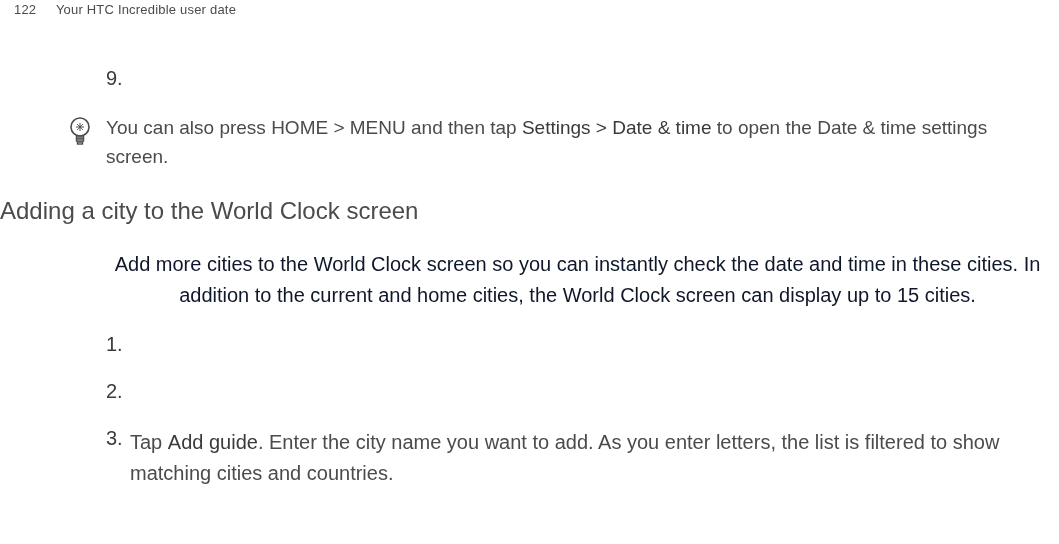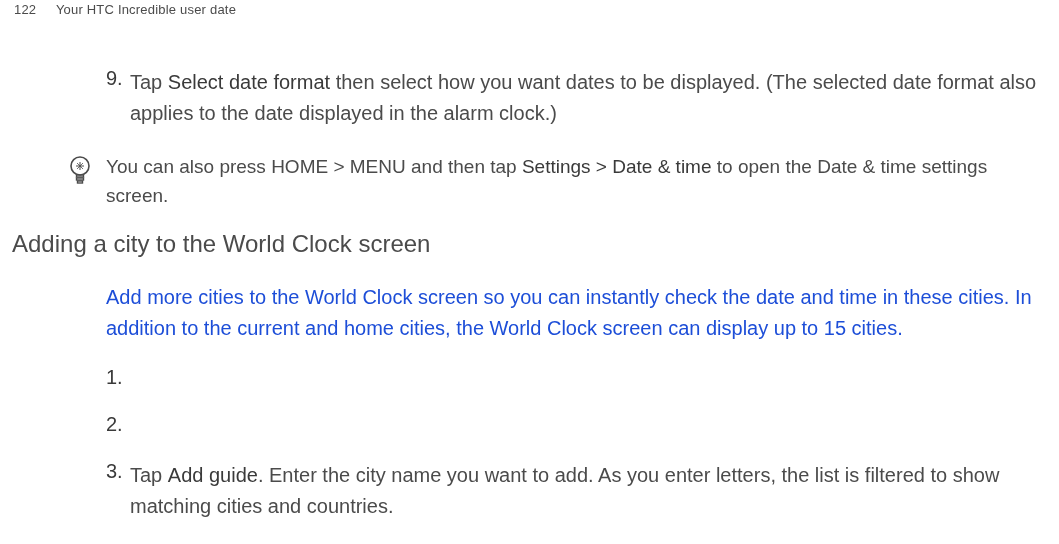--- a/index.html
+++ b/index.html
@@ -52,65 +52,63 @@
     padding-right: 10px;
   }
   .semibold {
     font-weight: 400;
     color: #3a3a3a;
   }
   .tip-row {
     display: flex;
     align-items: flex-start;
     padding-left: 68px;
-    margin-bottom: 20px;
+    margin-bottom: 26px;
   }
   .tip-icon {
     flex: 0 0 38px;
     padding-top: 2px;
   }
   .tip-text {
     flex: 1;
     font-size: 19px;
     line-height: 1.5;
     color: #4b4b4b;
     padding-right: 30px;
   }
   .section-heading {
     font-size: 24px;
     color: #4b4b4b;
     font-weight: 300;
-    padding-left: 12px;
+    padding-left: 0;
     margin: 0 0 24px 0;
   }
   .intro-para {
     padding: 0 10px 0 106px;
     font-size: 20px;
     line-height: 1.55;
-    color: #1d4ed8;
+    color: #0f172a;
     margin-bottom: 22px;
+    text-align: center;
   }
 </style>
 </head>
 <body>
 
 <div class="page">
 
   <div class="header">
     <span class="header-num">122</span>
     <span>Your HTC Incredible user date</span>
   </div>
 
   <div class="content">
 
     <div class="step-row">
       <div class="step-num bold">9.</div>
-      <div class="step-text">
-        <span>Tap </span><span class="semibold">Select date format</span><span> then select how you want dates to be displayed. (The selected date format also applies to the date displayed in the alarm clock.)</span>
-      </div>
     </div>
 
     <div class="tip-row">
       <div class="tip-icon">
         <svg width="24" height="32" viewBox="0 0 24 32">
           <circle cx="12" cy="11" r="9" fill="none" stroke="#4b4b4b" stroke-width="1.6"></circle>
           <rect x="8.5" y="20" width="7" height="2" fill="none" stroke="#4b4b4b" stroke-width="1.4"></rect>
           <rect x="8.5" y="23" width="7" height="2" fill="none" stroke="#4b4b4b" stroke-width="1.4"></rect>
           <rect x="9.5" y="26" width="5" height="2" fill="none" stroke="#4b4b4b" stroke-width="1.4"></rect>
           <line x1="12" y1="7" x2="12" y2="15" stroke="#4b4b4b" stroke-width="1"></line>

